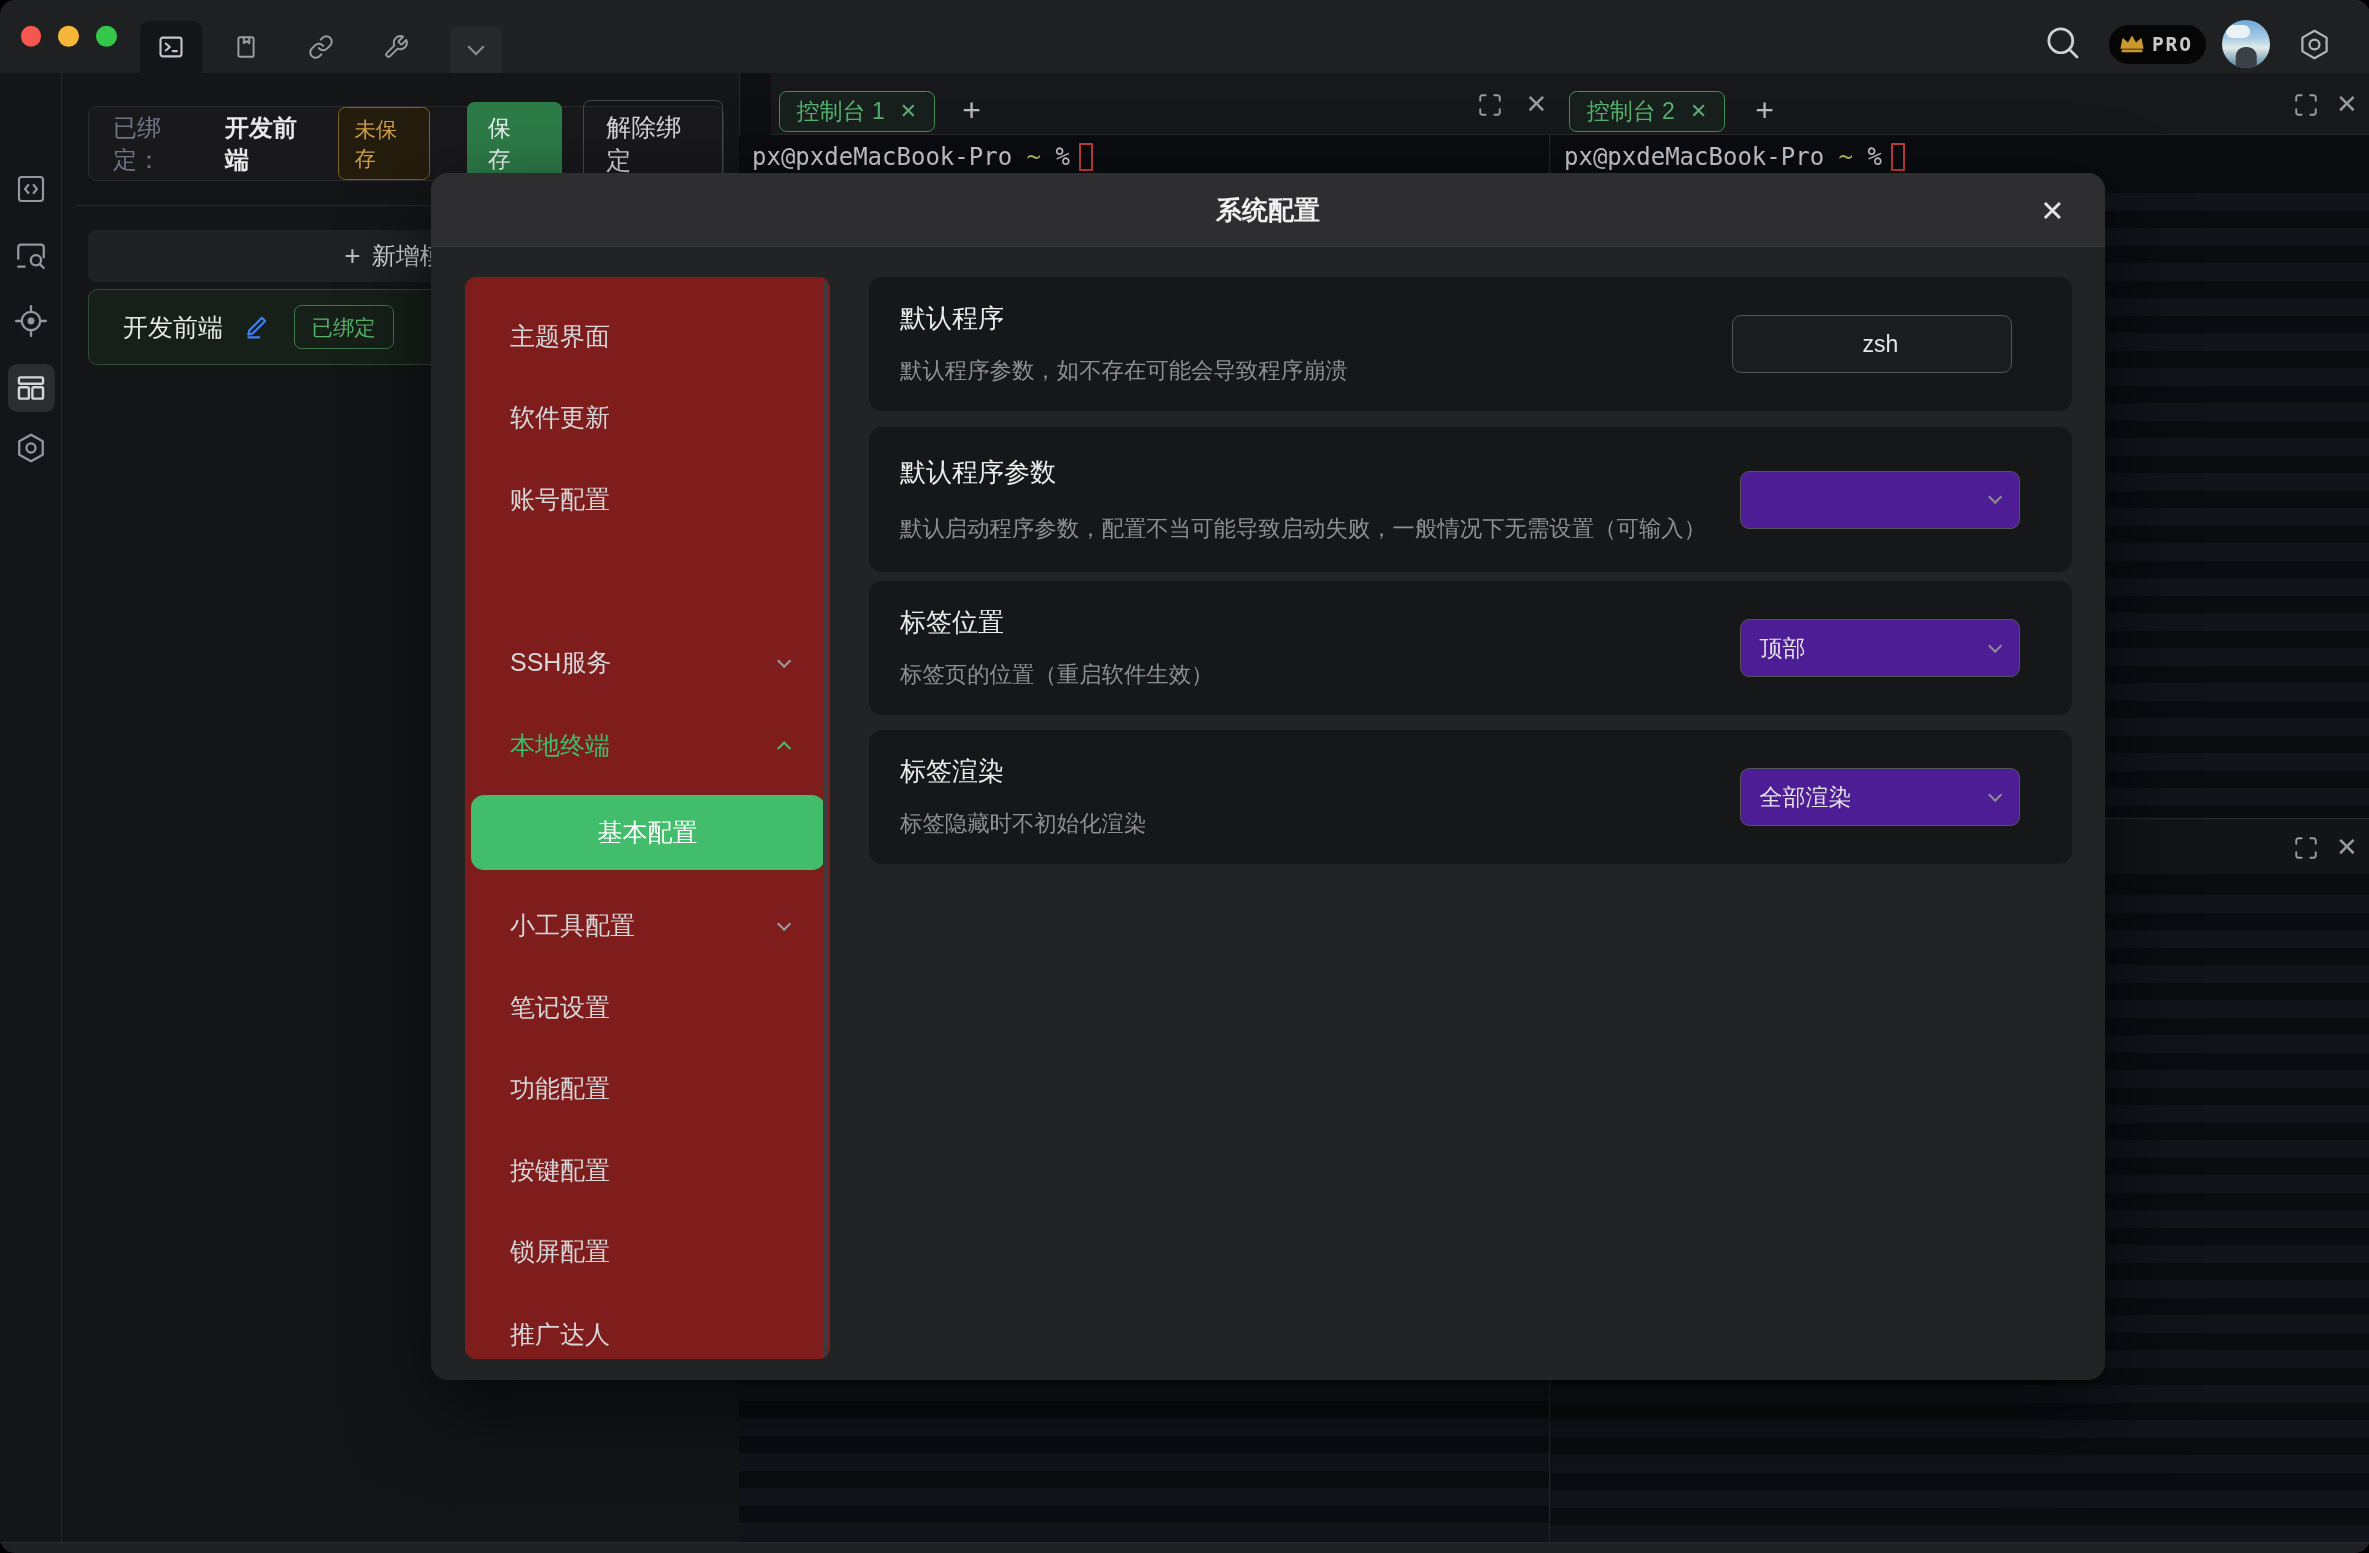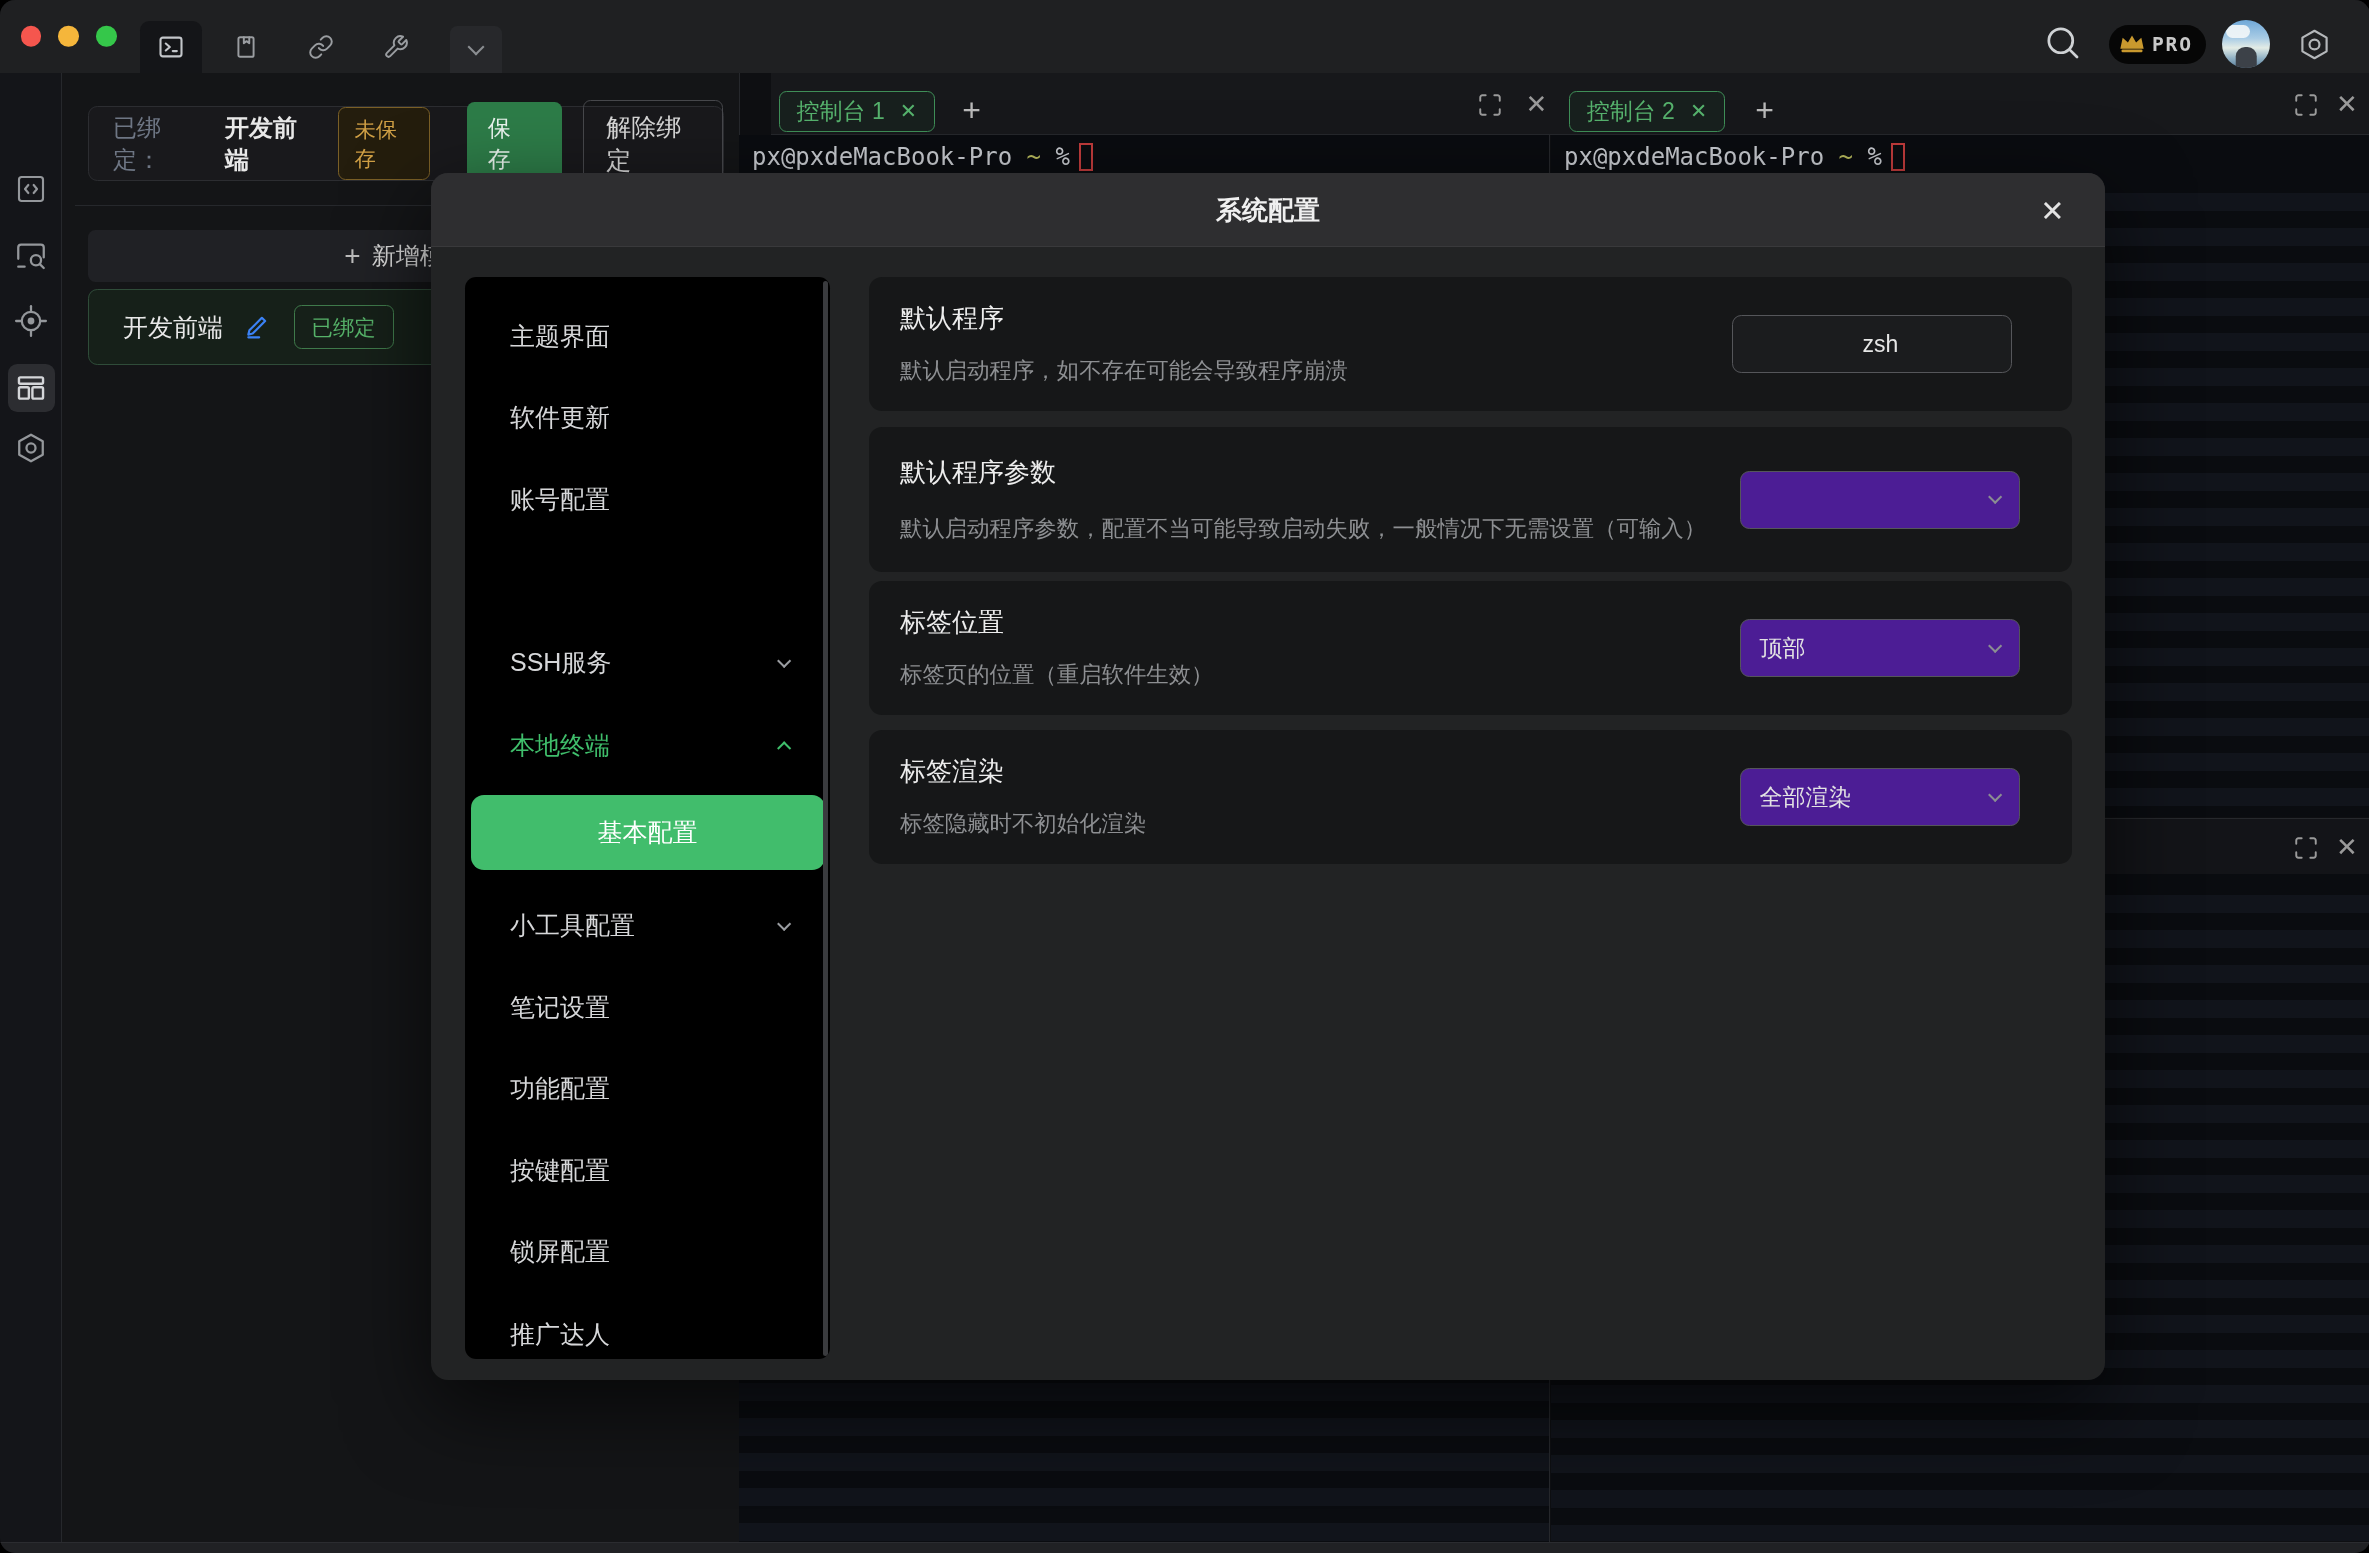--- a/index.html
+++ b/index.html
@@ -63,21 +63,21 @@
   .prompt .tilde { color:#b9bb5e; }
   .cursor { display:inline-block; width:14px; height:28px; border:2.3px solid #c23c3c; margin-left:9.3px; }
   .subheader { left:1551px; top:818px; width:818px; height:57px; background:#131418; border-top:0.9px solid #26282c; border-bottom:0.9px solid #26282c; }
   .bottomstrip { left:0; top:1542px; width:2370px; height:11.2px; background:#202124; border-top:0.9px solid #2b2c30; }
 
   
   .modal { left:431px; top:173px; width:1674px; height:1207px; background:#222324; border-radius:17px; box-shadow:0 28px 84px rgba(0,0,0,.66); overflow:hidden; }
   .modal-header { left:0; top:0; width:1674px; height:74px; background:#2e2e30; border-bottom:0.9px solid #39393b; }
   .modal-title { width:100%; text-align:center; line-height:74px; color:#f0f0f0; font-size:26px; font-weight:700; }
   .modal-close { right:32px; top:17px; width:41px; height:41px; color:#e3e3e3; font-size:29px; display:flex; align-items:center; justify-content:center; font-weight:300; }
-  .msidebar { left:34px; top:104px; width:365px; height:1082px; background:#000000; border-radius:11.2px; overflow:hidden; }
+  .msidebar { left:34px; top:104px; width:365px; height:1082px; background:#7f1d1d; border-radius:11.2px; overflow:hidden; }
   .ms-item { left:0; width:365px; height:56px; display:flex; align-items:center; color:#d6d7d9; font-size:25px; padding-left:45px; }
   .ms-item .chev { width:10.3px; height:10.3px; border-width:2.2px; position:absolute; right:41px; top:22.4px; color:#9a9da1; }
   .ms-item.grp-open { color:#3fbe6b; }
   .ms-item.grp-open .chev { color:#3fbe6b; top:26px; }
   .ms-selected { left:5.6px; top:518px; width:354px; height:75px; background:#41bd6c; border-radius:13px; color:#ffffff; font-size:25px; display:flex; align-items:center; justify-content:center; }
   .ms-scrollbar { right:1.9px; top:3.7px; width:4.7px; height:1075px; background:#3a3b3e; border-radius:2.8px; }
   .card { left:438px; width:1203px; background:#161718; border-radius:13px; }
   .card-title { left:31px; color:#ededed; font-size:26px; }
   .card-desc { left:31px; color:#8d8f92; font-size:22.4px; }
   .ctrl { right:52px; top:50%; transform:translateY(-50%); width:280px; height:58px; border:1.4px solid #55565a; border-radius:9.3px; }
@@ -325,21 +325,21 @@
           <span>锁屏配置</span>
         </div>
       <div class="abs ms-item" style="top:1029px">
           <span>推广达人</span>
         </div>
       <div class="abs ms-scrollbar"></div>
     </div>
 
     <div class="abs card" style="top:104px; height:134px">
       <div class="abs card-title" style="top:24px">默认程序</div>
-      <div class="abs card-desc" style="top:78px">默认启动程序，如不存在可能会导致程序崩溃</div>
+      <div class="abs card-desc" style="top:78px">默认程序参数，如不存在可能会导致程序崩溃</div>
       <input class="abs ctrl-input" style="right: 60px; top: 38px; text-align: center;" value="zsh">
     </div>
 
     <div class="abs card" style="top:254px; height:145px">
       <div class="abs card-title" style="top:28px">默认程序参数</div>
       <div class="abs card-desc" style="top:86px">默认启动程序参数，配置不当可能导致启动失败，一般情况下无需设置（可输入）</div>
       <div class="abs ctrl ctrl-select">
         <span class="val"></span>
         <span class="chev"></span>
       </div>

